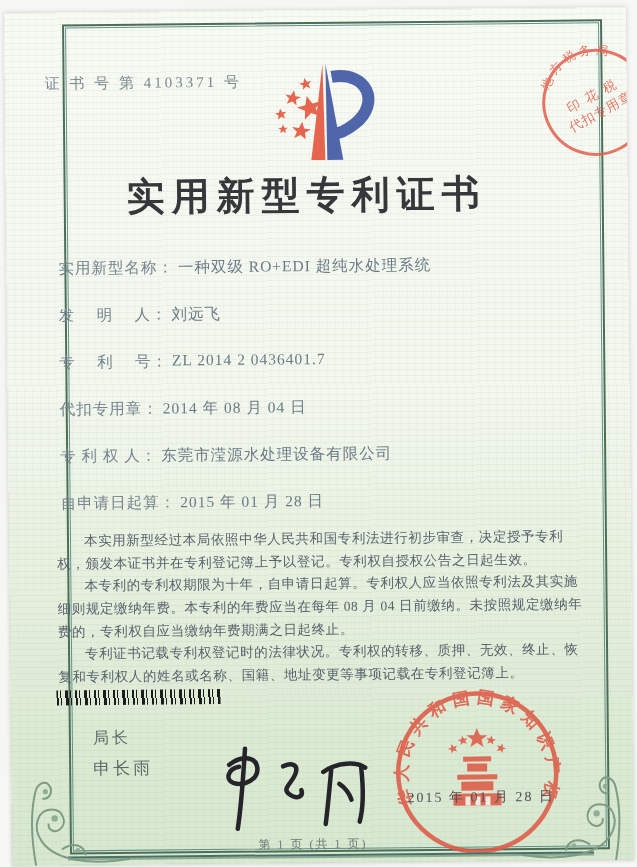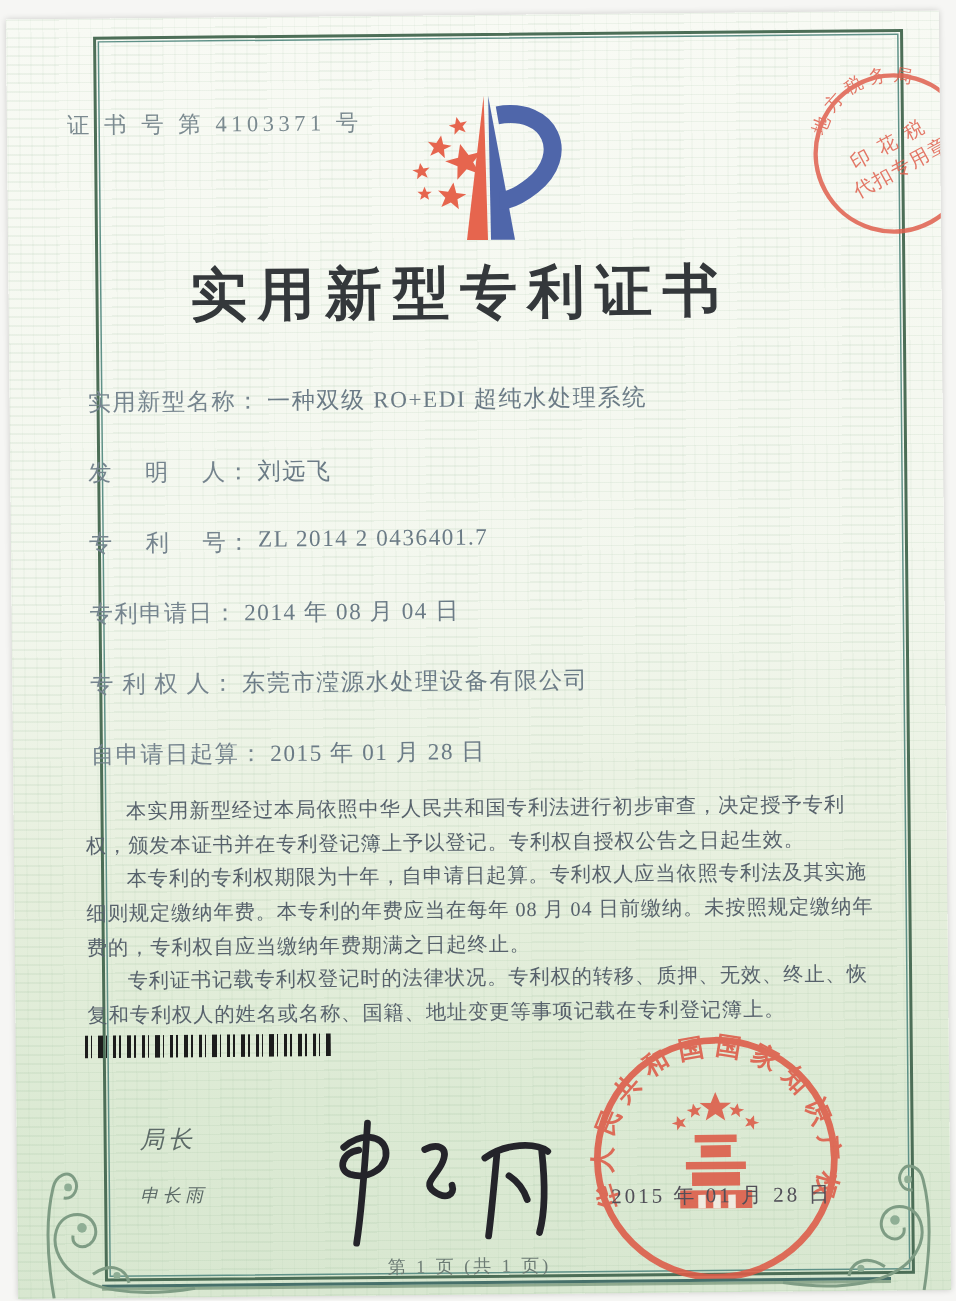--- a/index.html
+++ b/index.html
@@ -54,23 +54,23 @@
   
   .barcode{
     position:absolute;left:46px;top:678px;width:164px;height:15px;
     background:repeating-linear-gradient(90deg,
       #1c1c1c 0 2px, transparent 2px 4px,
       #1c1c1c 4px 5px, transparent 5px 9px,
       #1c1c1c 9px 12px, transparent 12px 14px,
       #1c1c1c 14px 15px, transparent 15px 19px);
   }
   
-  .director{position:absolute;left:82px;top:738px;color:#5d6b68;font-style:italic;}
+  .director{position:absolute;left:82px;top:716px;color:#5d6b68;}
   .director .t{font-size:16px;letter-spacing:3px;}
-  .director .n{font-size:12px;letter-spacing:3px;margin-top:18px;}
+  .director .n{font-size:17px;letter-spacing:3px;margin-top:8px;}
   .signature{
     position:absolute;left:200px;top:726px;width:180px;height:100px;
     color:#1e1e22;
   }
   .signature svg{width:100%;height:100%;}
   .signature path{stroke:#24242a;stroke-width:4.5;fill:none;stroke-linecap:round;}
   
   .seal{position:absolute;left:380px;top:678px;width:172px;height:172px;opacity:0.88;}
   .seal-date{
     position:absolute;left:396px;top:780px;
@@ -134,21 +134,21 @@
     </div>
     <div class="field">
       <span class="lab">发　 明　 人：</span>
       <span class="val">刘远飞</span>
     </div>
     <div class="field">
       <span class="lab">专　 利　 号：</span>
       <span class="val">ZL 2014 2 0436401.7</span>
     </div>
     <div class="field">
-      <span class="lab">专利申请日：</span>
+      <span class="lab">代扣专用章：</span>
       <span class="val">2014 年 08 月 04 日</span>
     </div>
     <div class="field">
       <span class="lab">专 利 权 人：</span>
       <span class="val">东莞市滢源水处理设备有限公司</span>
     </div>
     <div class="field">
       <span class="lab">自申请日起算：</span>
       <span class="val">2015 年 01 月 28 日</span>
     </div>

